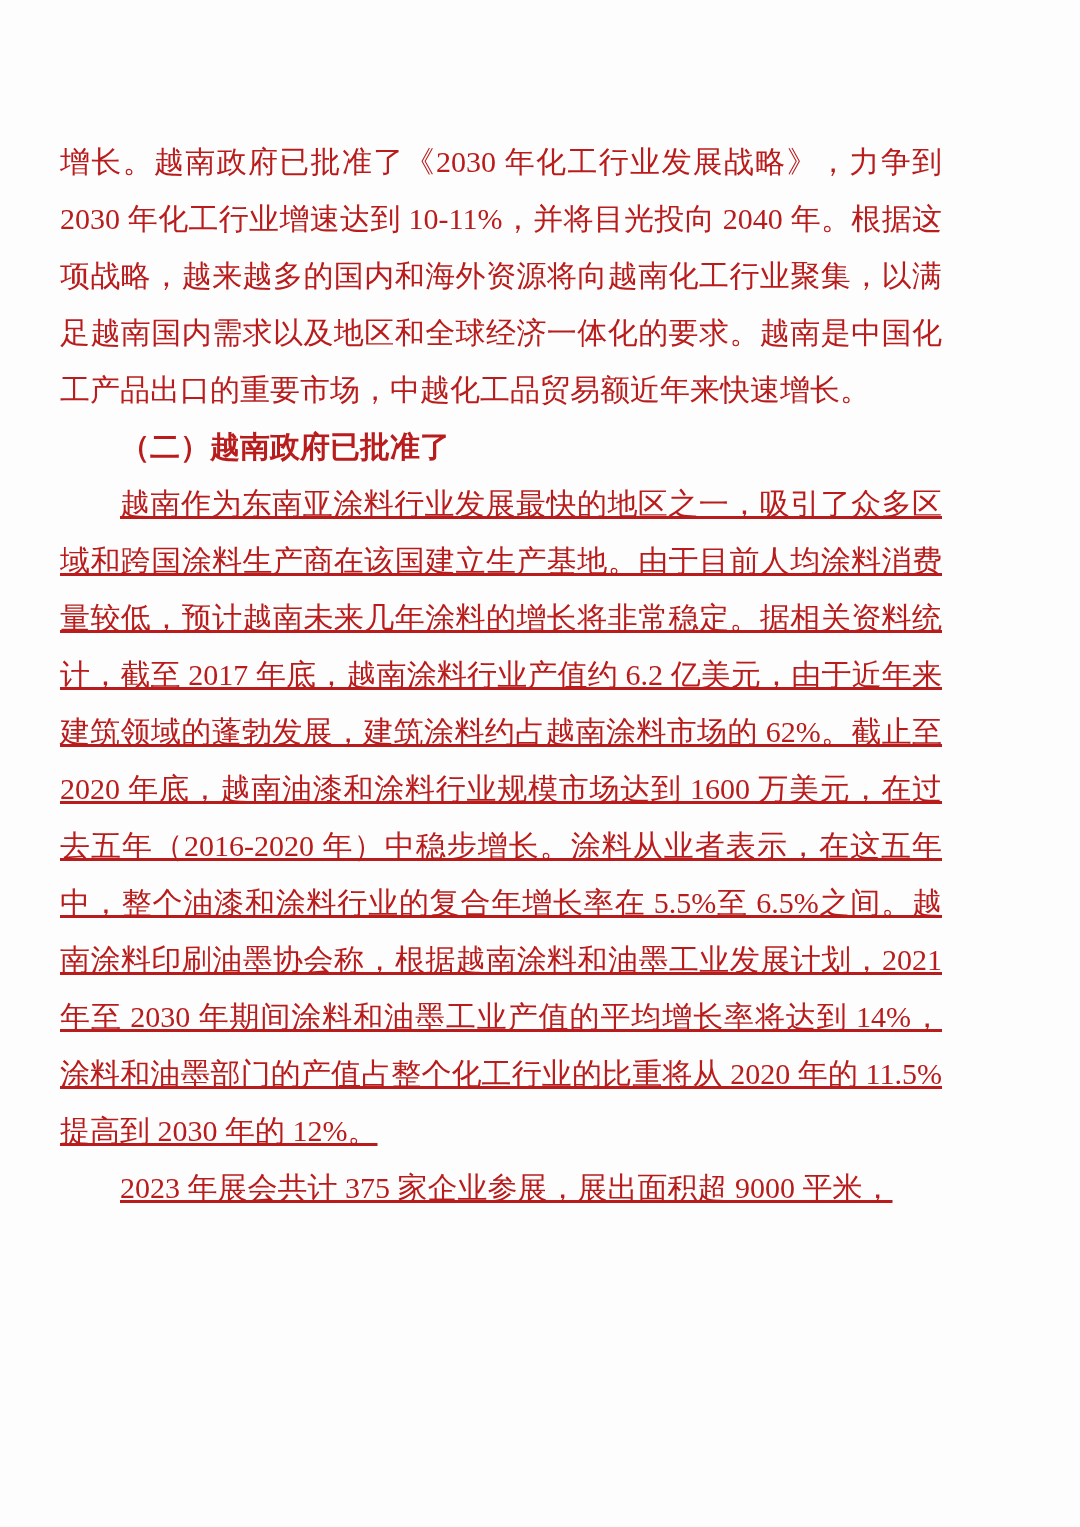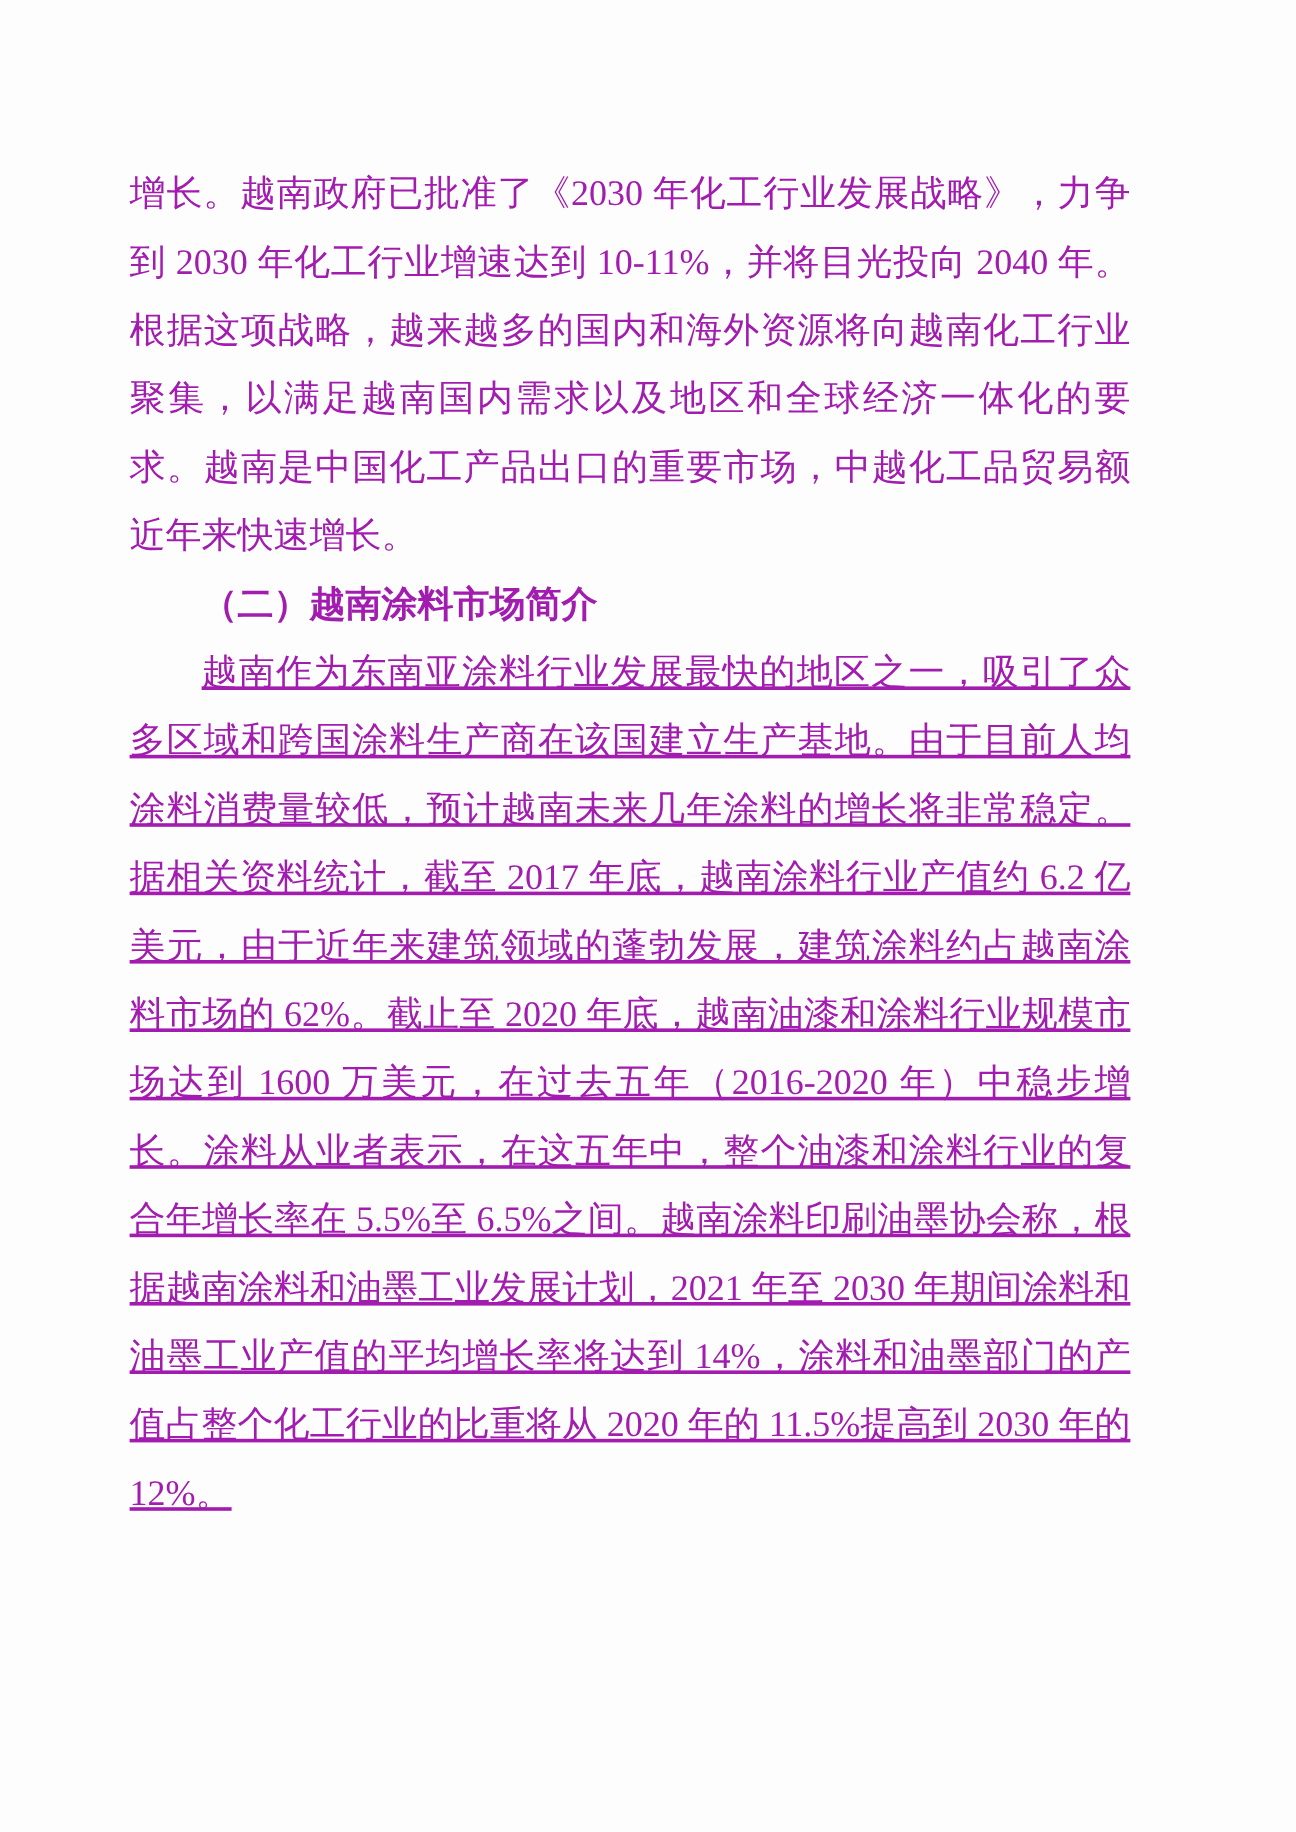--- a/index.html
+++ b/index.html
@@ -10,25 +10,25 @@
   body {
     width: 1080px;
     height: 1527px;
     overflow: hidden;
   }
   .page {
     box-sizing: border-box;
     width: 1080px;
     height: 1527px;
     background: #fdfdfd;
-    padding: 133px 138px 0 108px;
+    padding: 133px 138px 0 60px;
     font-family: "Liberation Serif", "DejaVu Serif", serif;
     font-size: 30px;
     line-height: 57px;
-    color: #a21caf;
+    color: #b91c1c;
     text-align: justify;
     text-justify: inter-ideograph;
   }
   .page p, .page h3 {
     margin: 0;
     padding: 0;
     font-size: 30px;
     line-height: 57px;
   }
   .body-text {
@@ -41,15 +41,16 @@
   .heading {
     font-weight: bold;
     text-indent: 2em;
   }
 </style>
 </head>
 <body>
 
 <div class="page">
   <p class="body-text">增长。越南政府已批准了《2030 年化工行业发展战略》，力争到 2030 年化工行业增速达到 10-11%，并将目光投向 2040 年。根据这项战略，越来越多的国内和海外资源将向越南化工行业聚集，以满足越南国内需求以及地区和全球经济一体化的要求。越南是中国化工产品出口的重要市场，中越化工品贸易额近年来快速增长。</p>
-  <h3 class="heading">（二）越南涂料市场简介</h3>
+  <h3 class="heading">（二）越南政府已批准了</h3>
   <p class="body-text indented">越南作为东南亚涂料行业发展最快的地区之一，吸引了众多区域和跨国涂料生产商在该国建立生产基地。由于目前人均涂料消费量较低，预计越南未来几年涂料的增长将非常稳定。据相关资料统计，截至 2017 年底，越南涂料行业产值约 6.2 亿美元，由于近年来建筑领域的蓬勃发展，建筑涂料约占越南涂料市场的 62%。截止至 2020 年底，越南油漆和涂料行业规模市场达到 1600 万美元，在过去五年（2016-2020 年）中稳步增长。涂料从业者表示，在这五年中，整个油漆和涂料行业的复合年增长率在 5.5%至 6.5%之间。越南涂料印刷油墨协会称，根据越南涂料和油墨工业发展计划，2021 年至 2030 年期间涂料和油墨工业产值的平均增长率将达到 14%，涂料和油墨部门的产值占整个化工行业的比重将从 2020 年的 11.5%提高到 2030 年的 12%。</p>
+  <p class="body-text indented">2023 年展会共计 375 家企业参展，展出面积超 9000 平米，</p>
 </div>
 
 </body></html>

